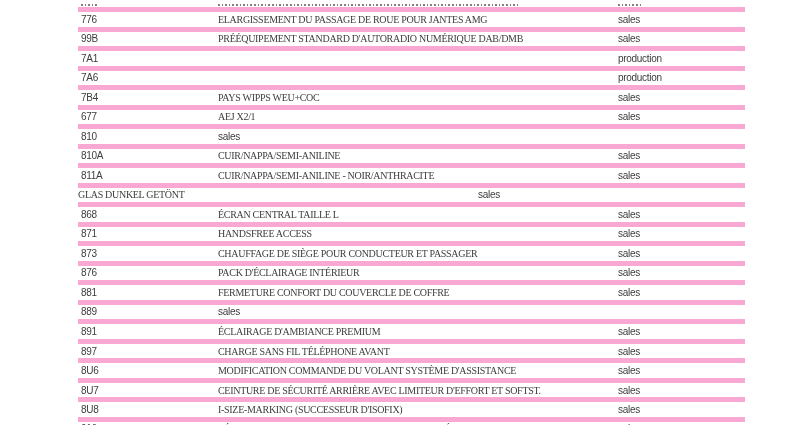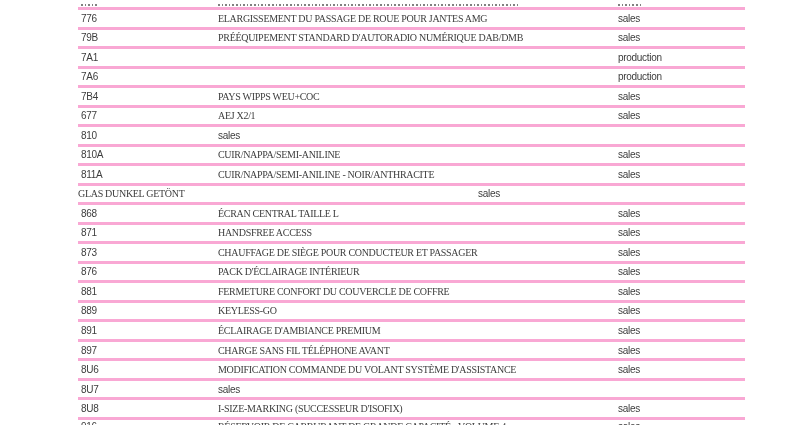--- a/index.html
+++ b/index.html
@@ -18,21 +18,21 @@
     position: absolute;
     left: 78px;
     top: 0;
     width: 667px;
   }
   .row {
     display: flex;
     align-items: center;
     height: 19.52px;
     box-sizing: border-box;
-    border-top: 3px solid #f9a8d4;
+    border-top: 5px solid #f9a8d4;
     color: #3d3d3d;
     font-size: 10px;
     letter-spacing: -0.3px;
     white-space: nowrap;
   }
   .row.partial-top {
     height: 7px;
     border-top: none;
     align-items: flex-end;
   }
@@ -76,21 +76,21 @@
         <span class="sliver s-type"></span>
       </div>
   </div>
 
   <div class="row">
     <div class="cell code">776</div>
     <div class="cell desc">ELARGISSEMENT DU PASSAGE DE ROUE POUR JANTES AMG</div>
     <div class="cell type">sales</div>
   </div>
     <div class="row">
-    <div class="cell code">79B</div>
+    <div class="cell code">99B</div>
     <div class="cell desc">PRÉÉQUIPEMENT STANDARD D'AUTORADIO NUMÉRIQUE DAB/DMB</div>
     <div class="cell type">sales</div>
   </div>
     <div class="row">
     <div class="cell code">7A1</div>
     <div class="cell desc"></div>
     <div class="cell type">production</div>
   </div>
     <div class="row">
     <div class="cell code">7A6</div>
@@ -145,40 +145,40 @@
     <div class="cell desc">PACK D'ÉCLAIRAGE INTÉRIEUR</div>
     <div class="cell type">sales</div>
   </div>
     <div class="row">
     <div class="cell code">881</div>
     <div class="cell desc">FERMETURE CONFORT DU COUVERCLE DE COFFRE</div>
     <div class="cell type">sales</div>
   </div>
     <div class="row">
     <div class="cell code">889</div>
-    <div class="cell desc">KEYLESS-GO</div>
     <div class="cell type">sales</div>
   </div>
     <div class="row">
     <div class="cell code">891</div>
     <div class="cell desc">ÉCLAIRAGE D'AMBIANCE PREMIUM</div>
     <div class="cell type">sales</div>
   </div>
     <div class="row">
     <div class="cell code">897</div>
     <div class="cell desc">CHARGE SANS FIL TÉLÉPHONE AVANT</div>
     <div class="cell type">sales</div>
   </div>
     <div class="row">
     <div class="cell code">8U6</div>
     <div class="cell desc">MODIFICATION COMMANDE DU VOLANT SYSTÈME D'ASSISTANCE</div>
     <div class="cell type">sales</div>
   </div>
     <div class="row">
     <div class="cell code">8U7</div>
+    <div class="cell desc">CEINTURE DE SÉCURITÉ ARRIÈRE AVEC LIMITEUR D'EFFORT ET SOFTST.</div>
     <div class="cell type">sales</div>
   </div>
     <div class="row">
     <div class="cell code">8U8</div>
     <div class="cell desc">I-SIZE-MARKING (SUCCESSEUR D'ISOFIX)</div>
     <div class="cell type">sales</div>
   </div>
     <div class="row partial-bottom">
     <div class="cell code">916</div>
     <div class="cell desc">RÉSERVOIR DE CARBURANT DE GRANDE CAPACITÉ - VOLUME 4</div>

